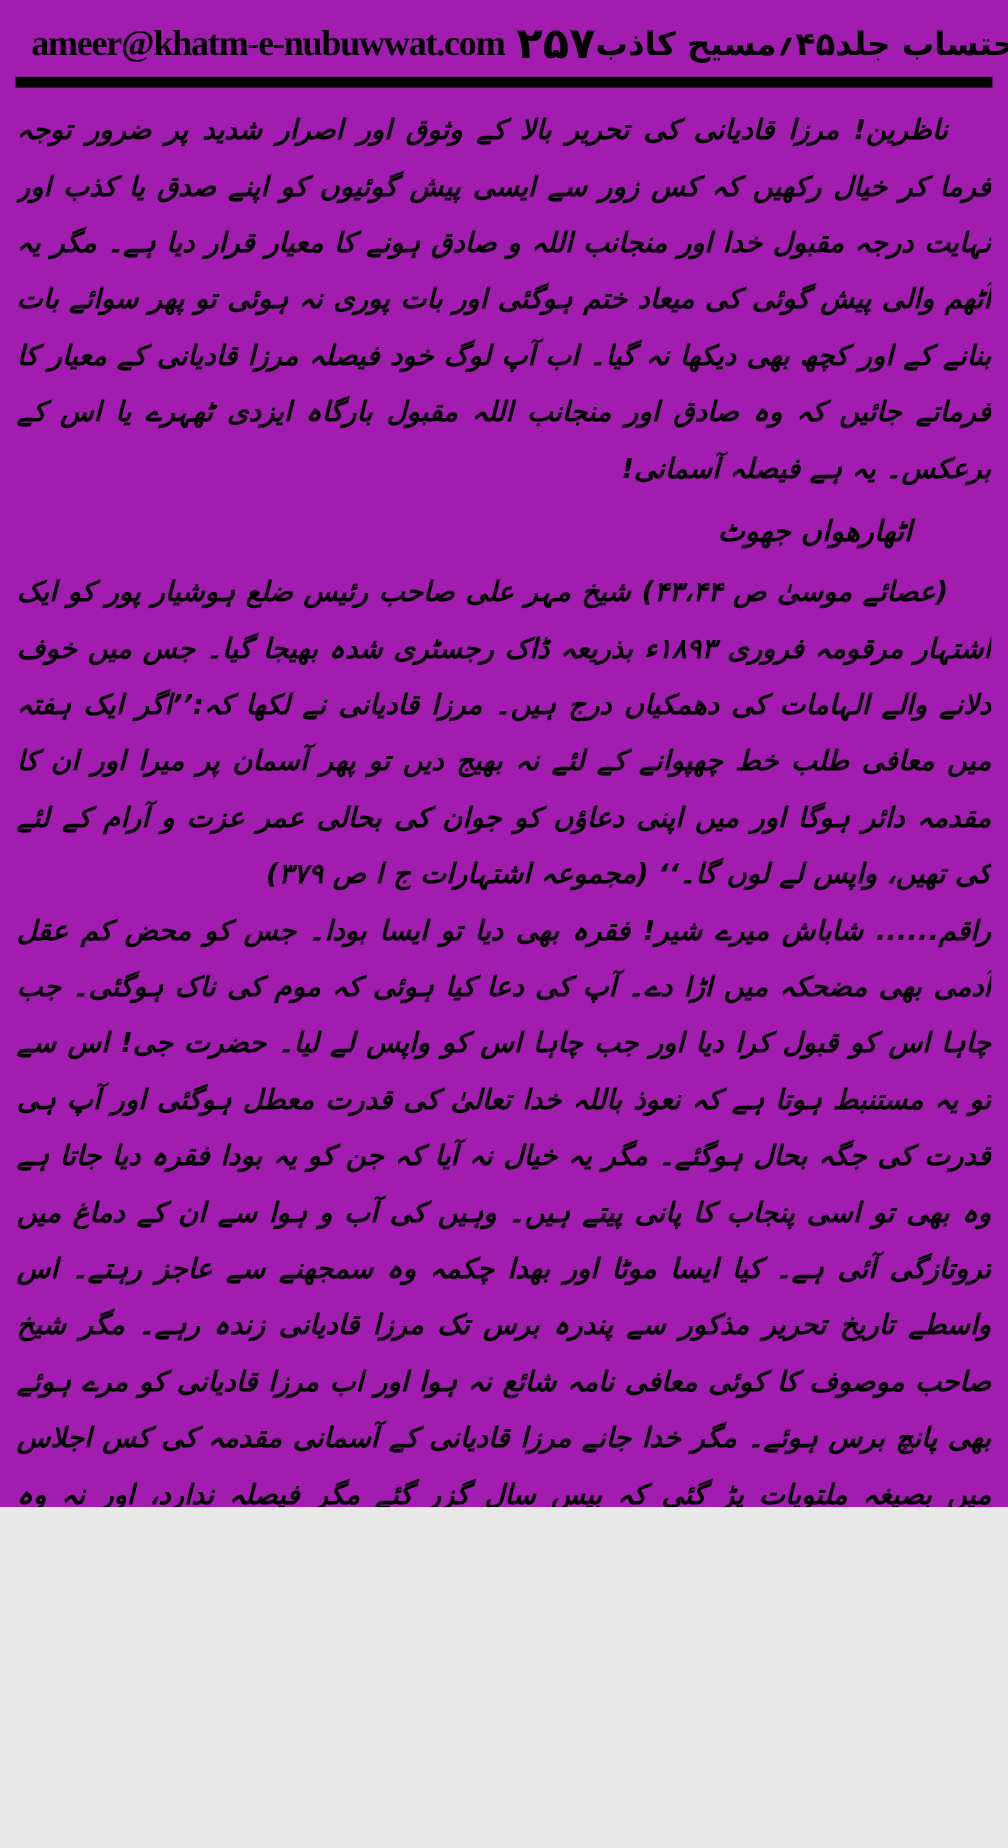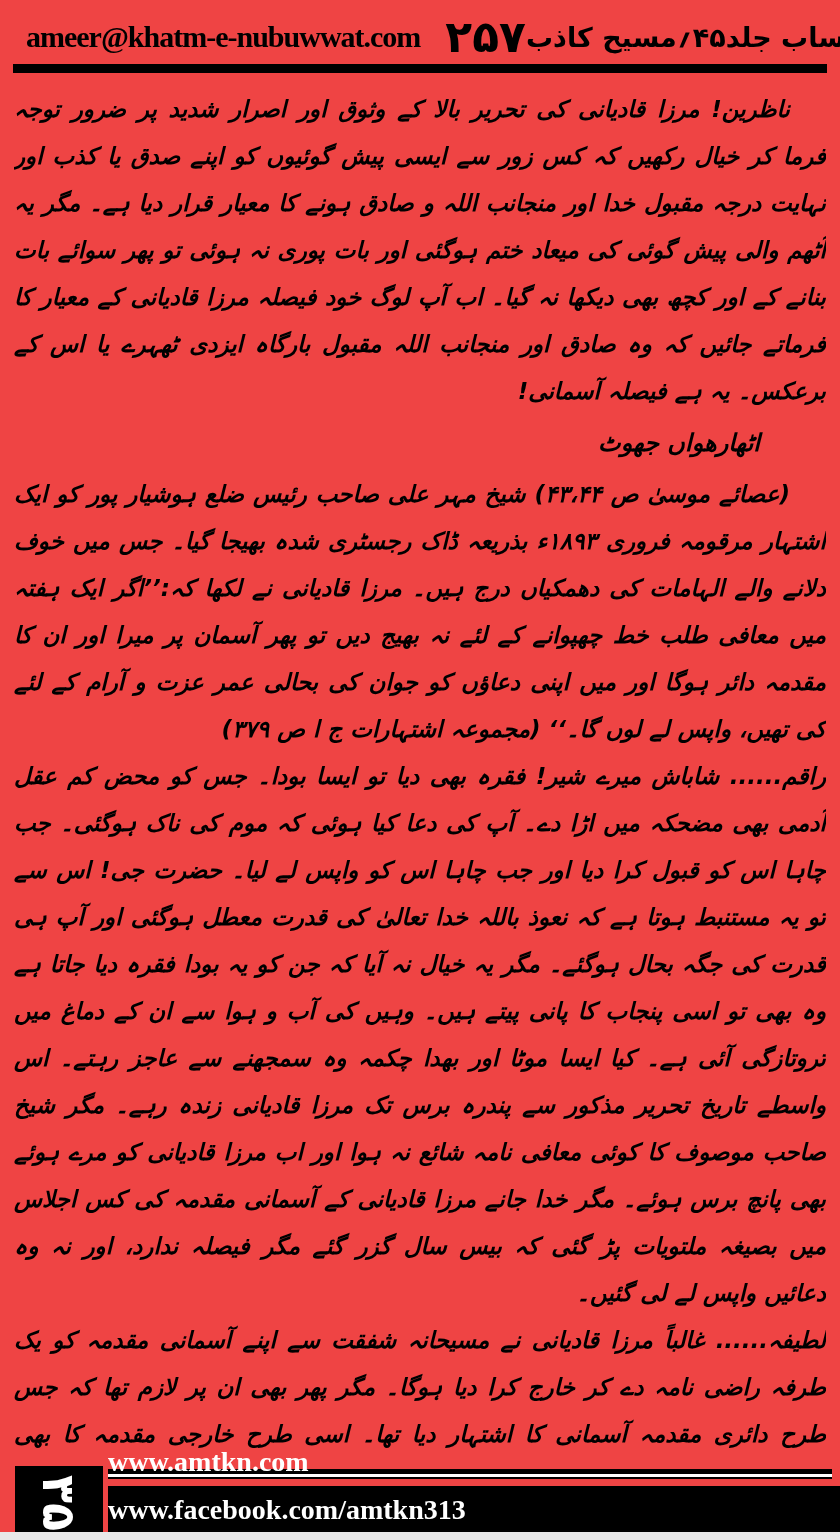--- a/index.html
+++ b/index.html
@@ -1,37 +1,37 @@
 <!DOCTYPE html>
 <html lang="ur"><head>
 <meta charset="utf-8">
 <style>
   html,body{margin:0;padding:0;background:#e8e8e8;}
   #page{
     position:relative;
-    width:840px;height:1532px;
-    background:#ef4444;
+    width:840px;height:1256px;
+    background:#a21caf;
     margin:0 auto;
     overflow:hidden;
     color:#000;
   }
   
   .header{
     position:absolute;top:12px;left:26px;right:14px;height:50px;
     display:flex;align-items:center;
   }
   .email{
     font-family:"Liberation Serif",serif;
     font-weight:bold;font-size:30px;letter-spacing:-1px;
     white-space:nowrap;
   }
   .pagenum{
     font-family:"DejaVu Sans",sans-serif;
-    font-weight:bold;font-size:44px;line-height:1;
-    margin-left:25px;direction:rtl;
+    font-weight:bold;font-size:36px;line-height:1;
+    margin-left:10px;direction:rtl;
   }
   .booktitle{
     margin-left:auto;
     direction:rtl;
     font-family:"DejaVu Sans",sans-serif;
     font-weight:bold;font-size:27px;
     white-space:nowrap;
   }
   .top-rule{
     position:absolute;top:64px;left:13px;width:814px;height:9px;

